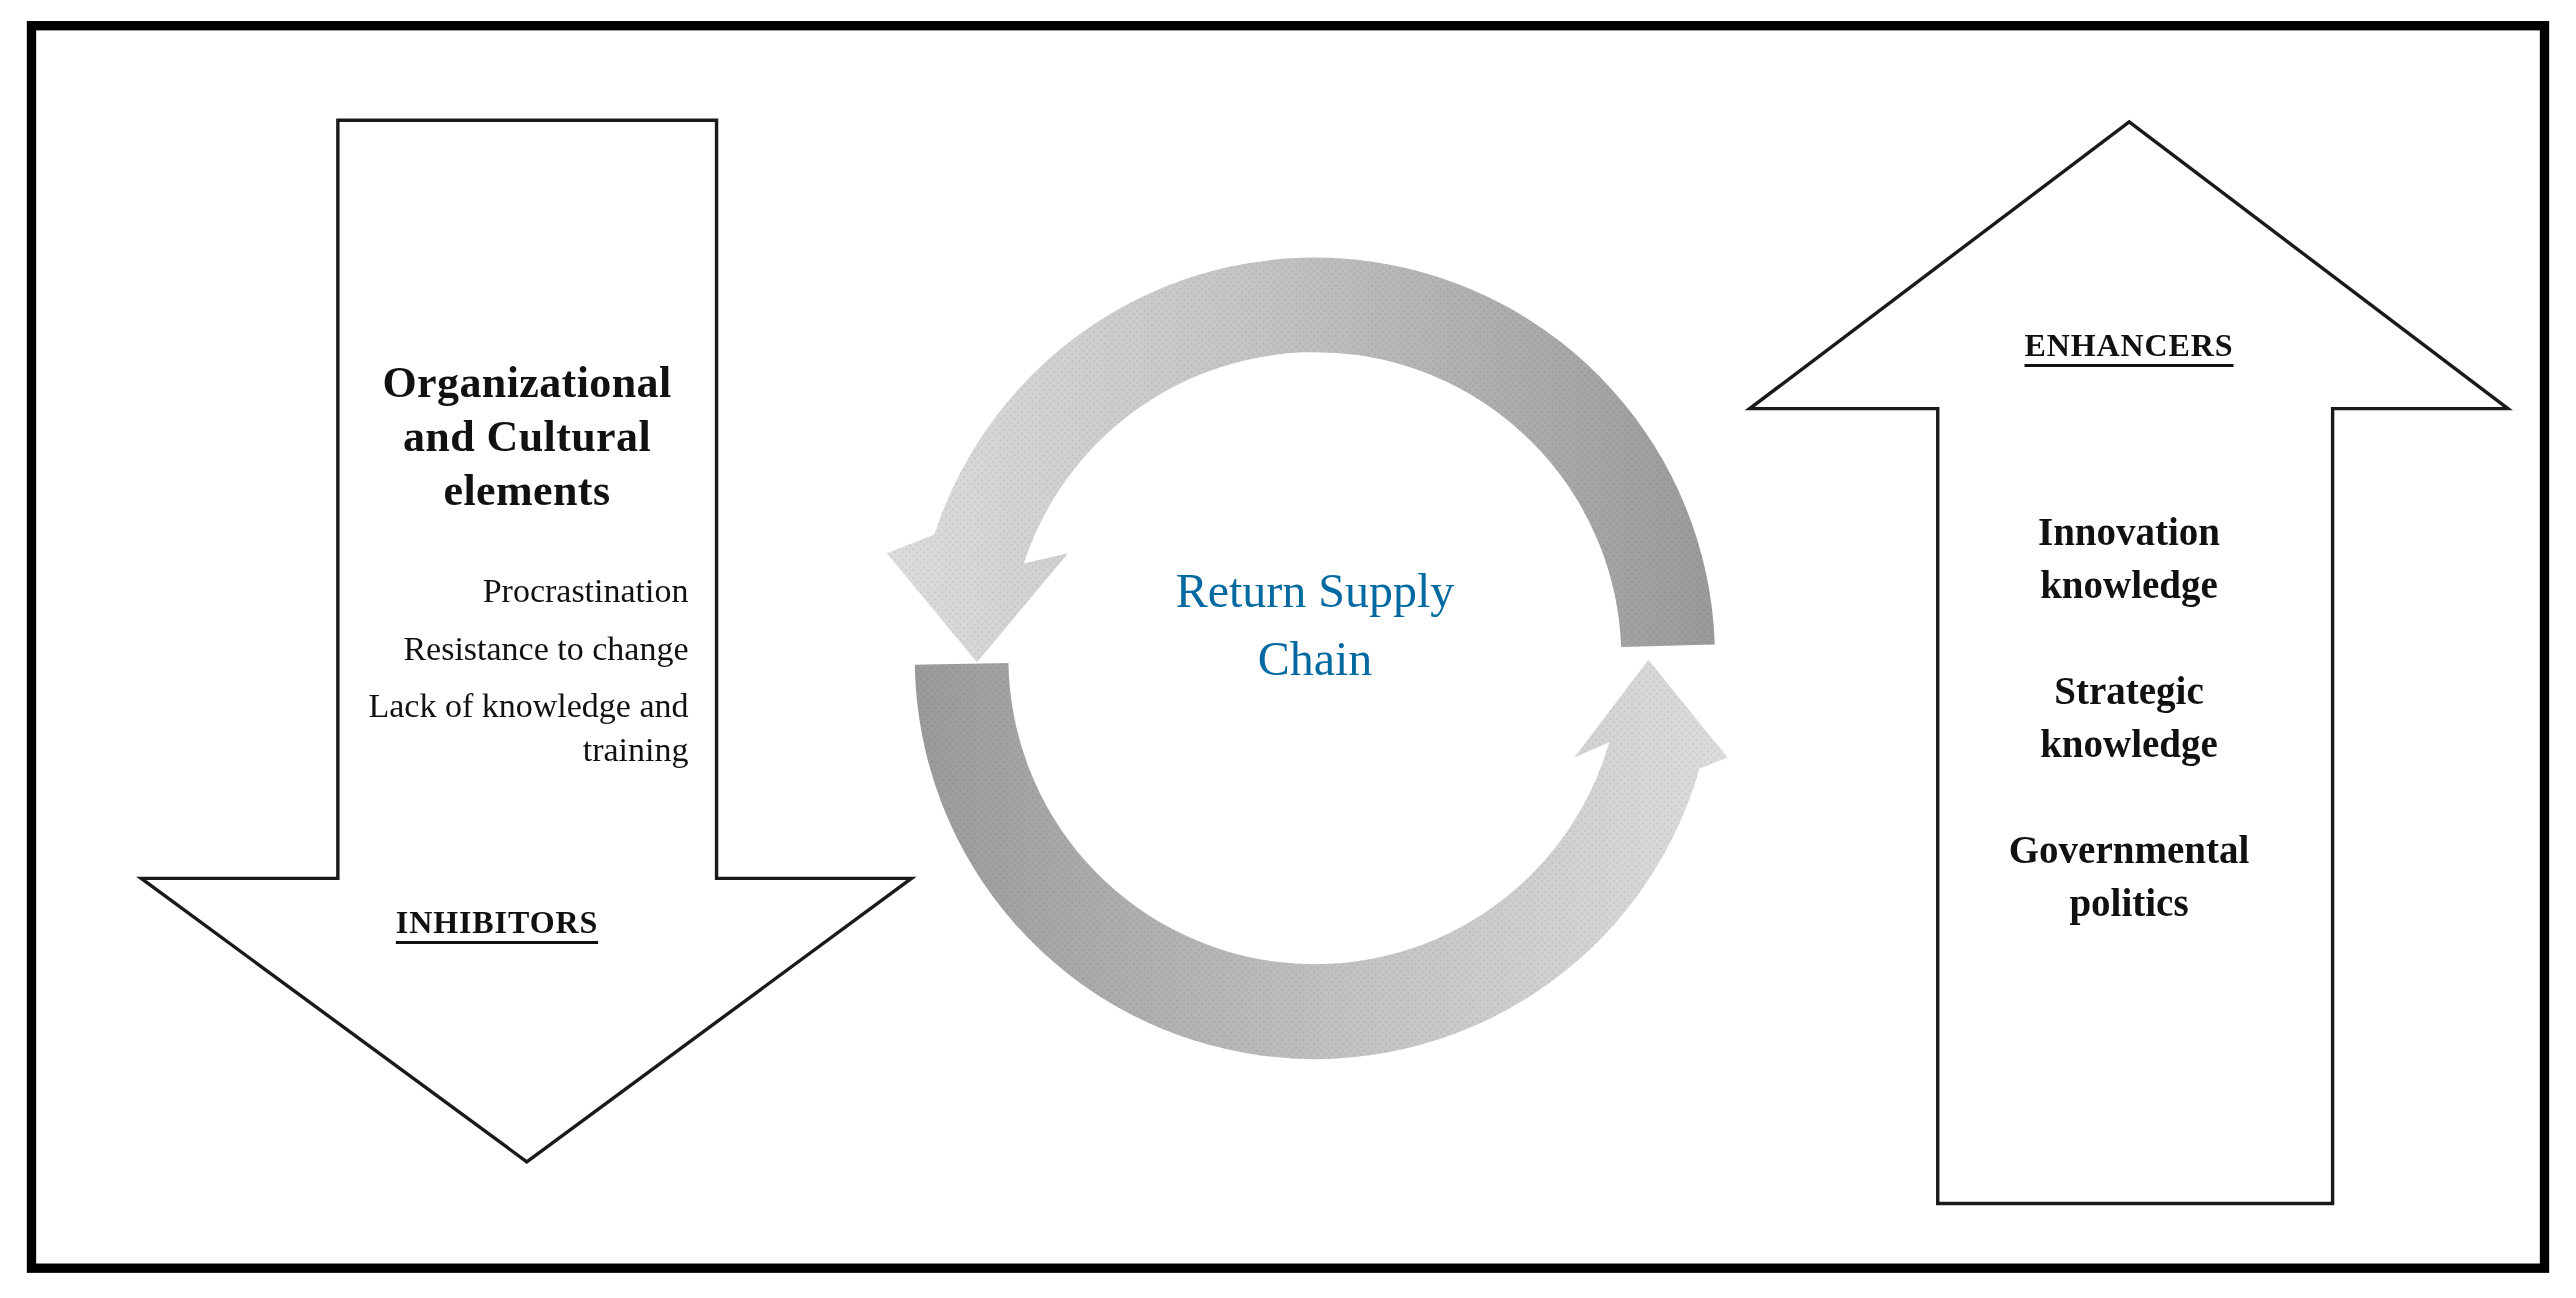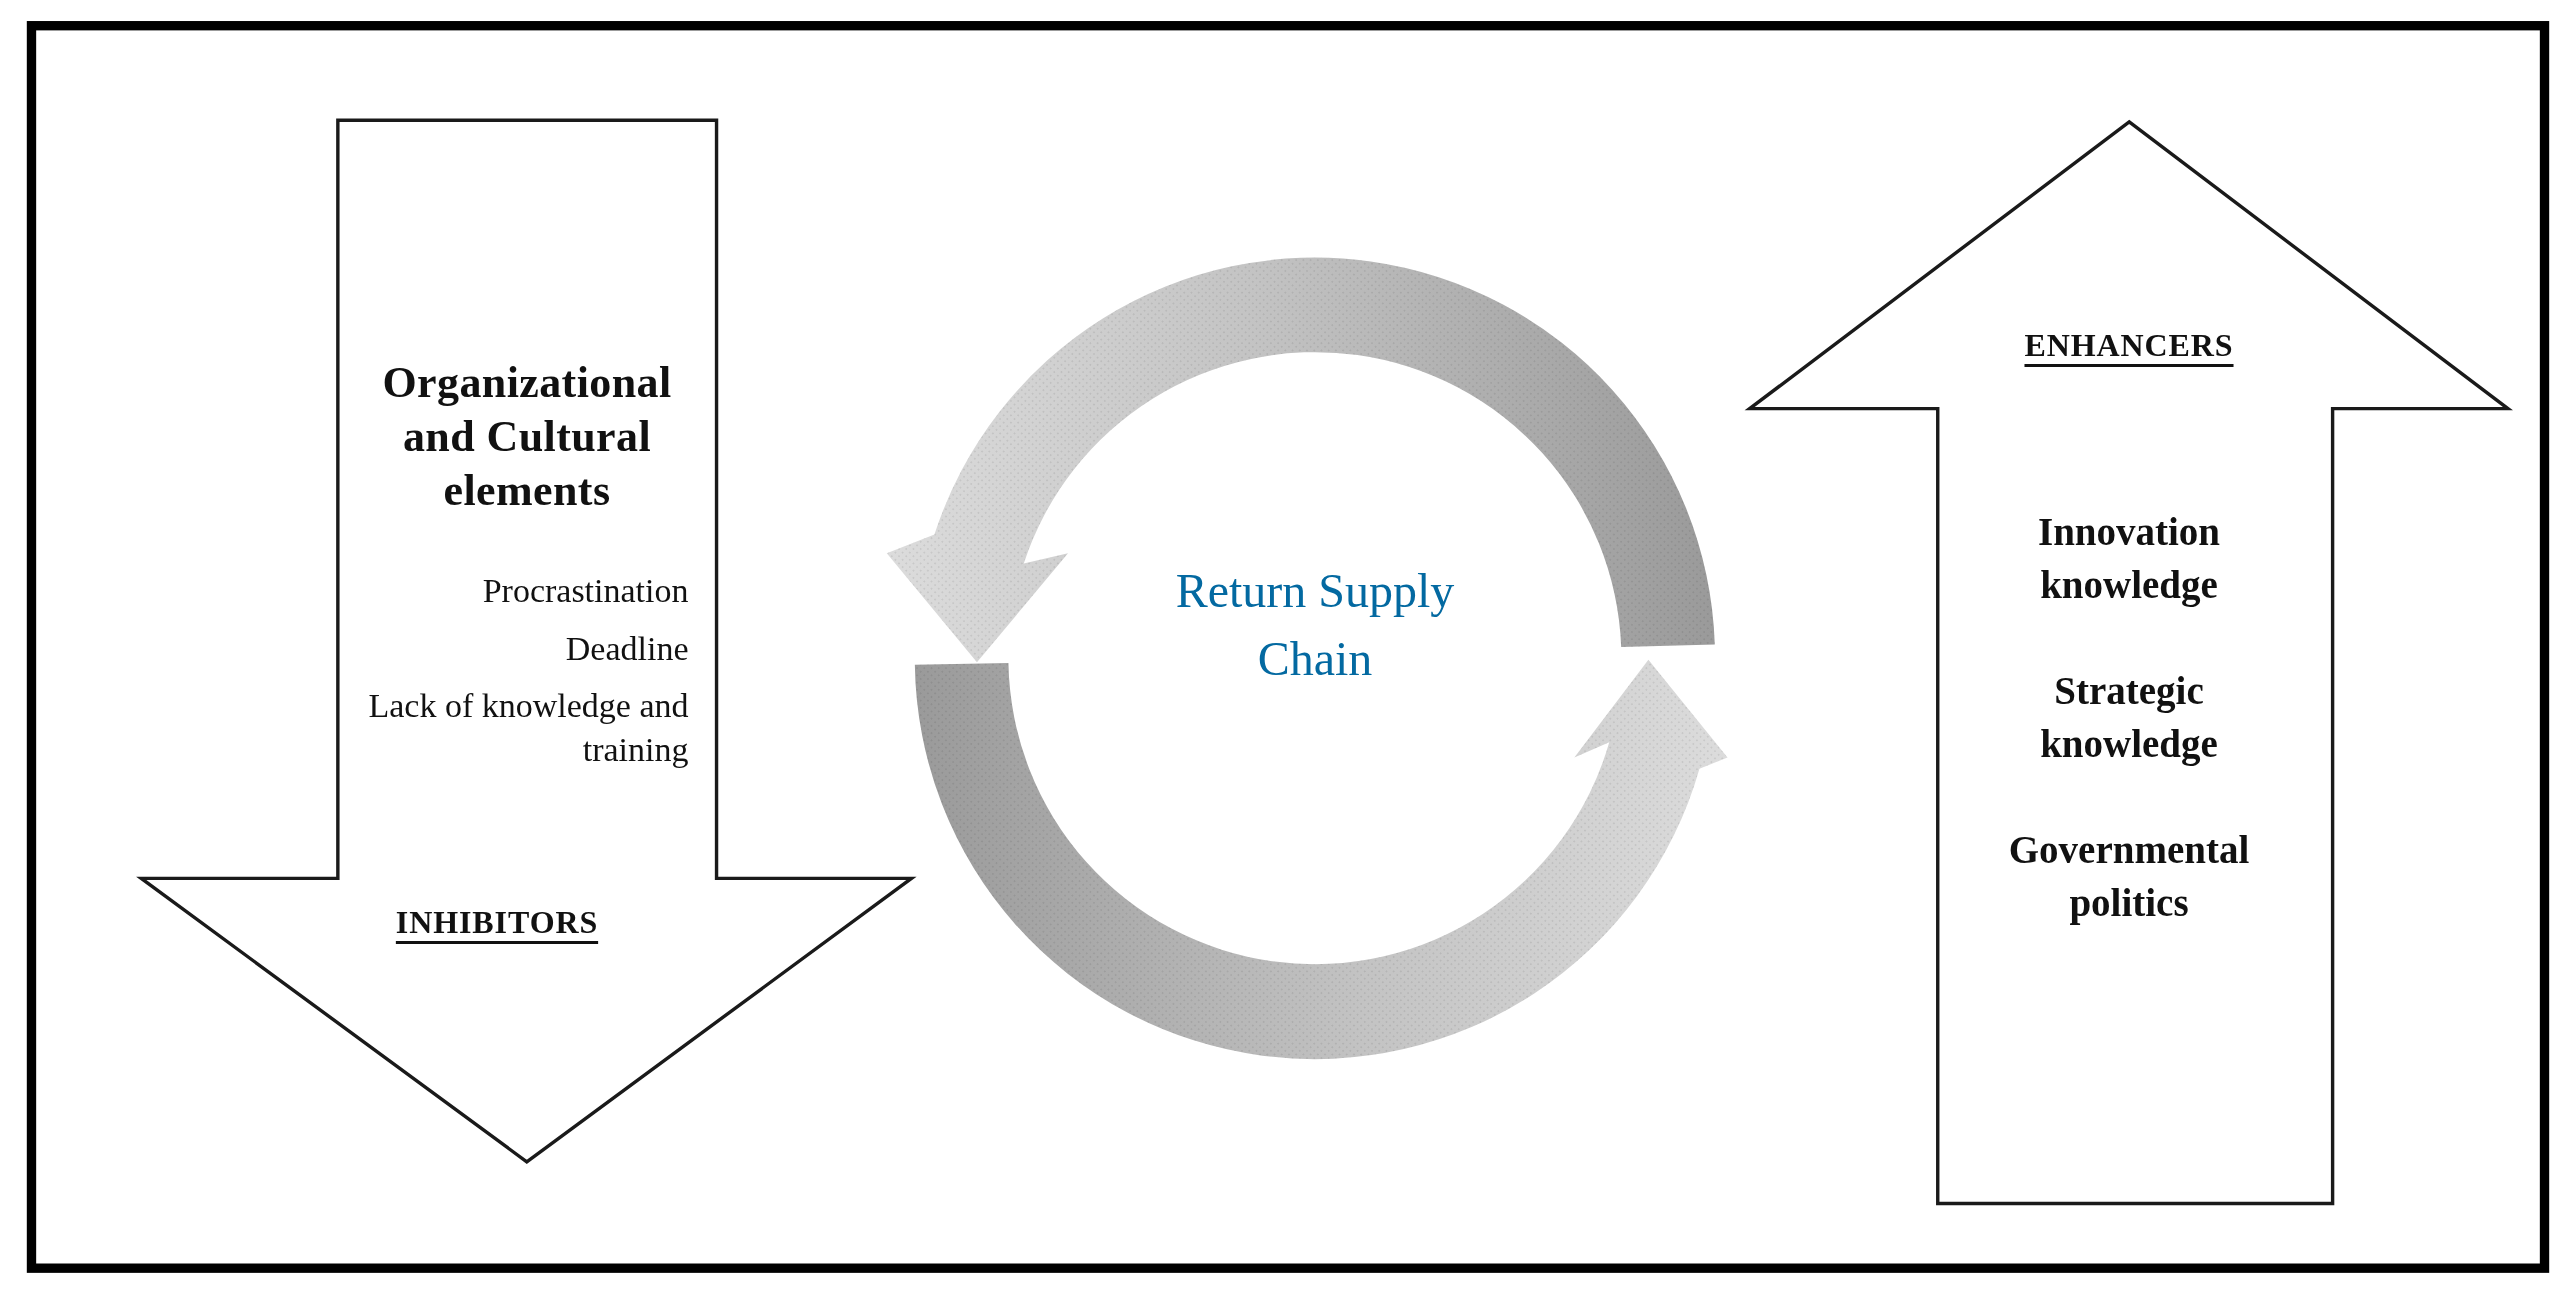--- a/index.html
+++ b/index.html
@@ -76,21 +76,21 @@
     <path d="M 1185 779 L 1075 781
              A 470 470 0 0 0 1997 903
              L 2030 890 L 1937 775 L 1850 890 L 1891 872
              A 360 360 0 0 1 1185 779 Z" fill="url(#halftone)" opacity="0.10"></path>
   </svg>
 
   <div class="txt left-title">Organizational and Cultural elements</div>
 
   <div class="txt left-items">
     <div class="item">Procrastination</div>
-    <div class="item">Deadline</div>
+    <div class="item">Resistance to change</div>
     <div class="item">Lack of knowledge and training</div>
   </div>
 
   <div class="txt big-label inhibitors-label">INHIBITORS</div>
 
   <div class="txt center-label">Return Supply Chain</div>
 
   <div class="txt big-label enhancers-label">ENHANCERS</div>
 
   <div class="txt right-items">

